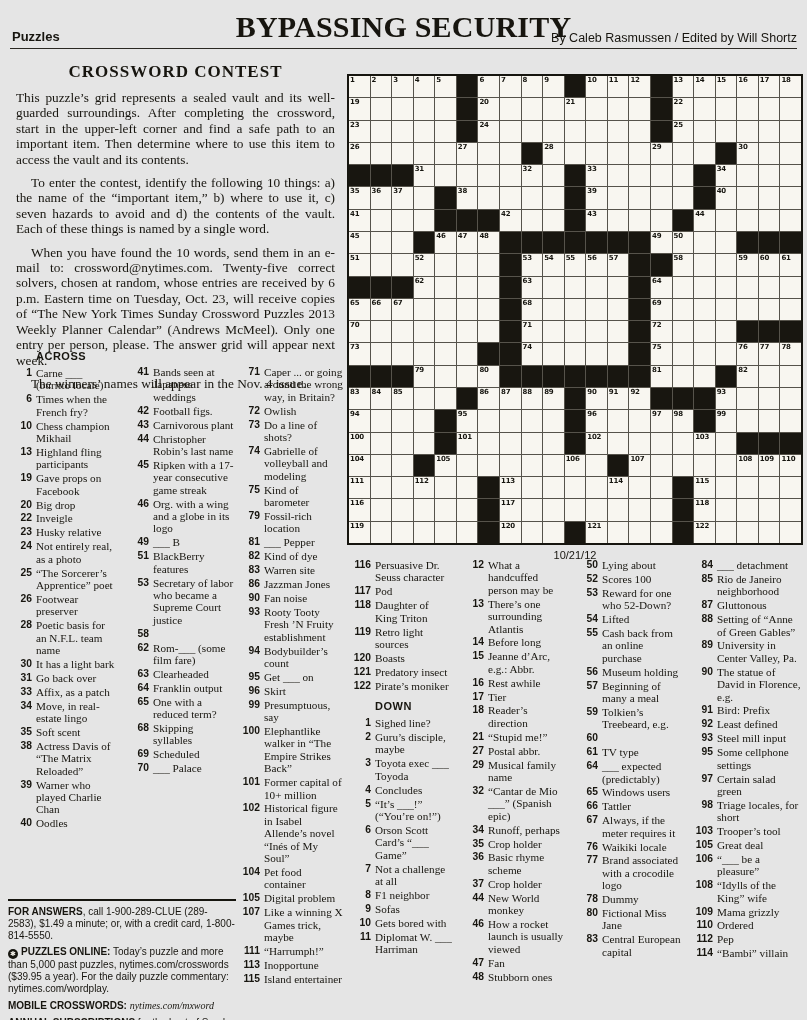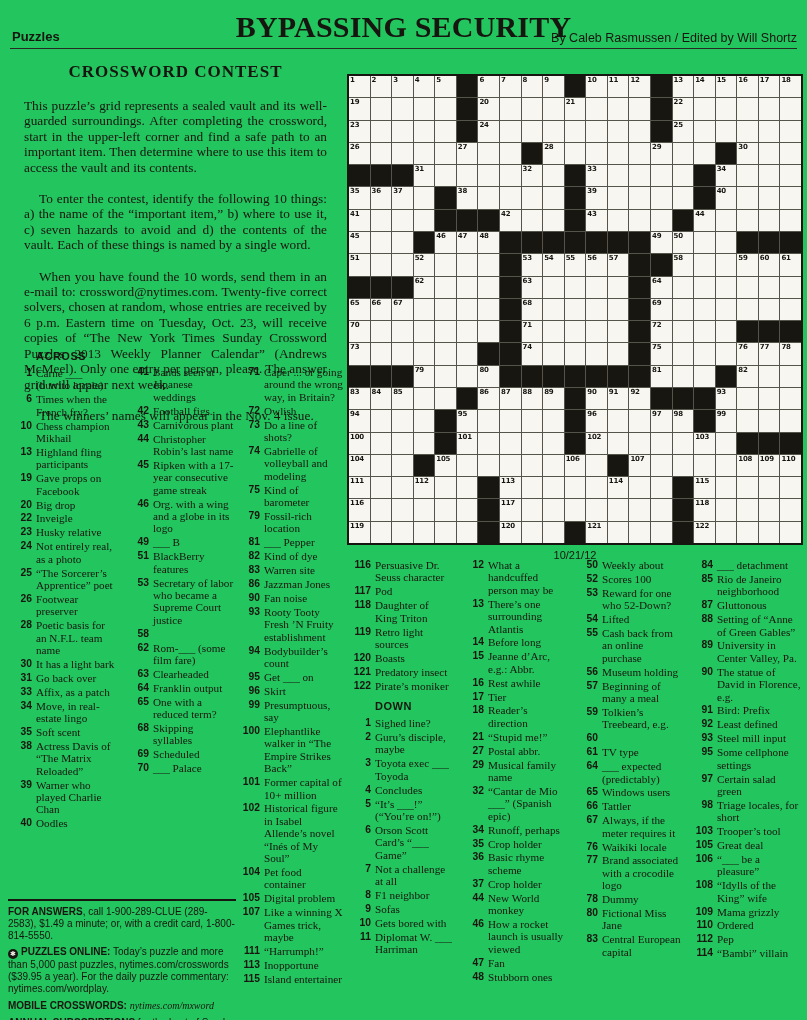--- a/index.html
+++ b/index.html
@@ -1,28 +1,28 @@
 <!DOCTYPE html>
 <html><head>
 <meta charset="utf-8">
 <style>
   html,body{margin:0;padding:0;background:#cfcdc6;}
-  .page{position:relative;width:807px;height:1020px;background:#22c55e;overflow:hidden;color:#17150f;}
+  .page{position:relative;width:807px;height:1020px;background:#e5e5e5;overflow:hidden;color:#17150f;}
 
   
   .puzzles{position:absolute;left:12px;top:29px;font:700 13px "Liberation Sans",sans-serif;}
   .title{position:absolute;left:0;right:0;top:10px;margin:0;text-align:center;
          font:700 30px "Liberation Serif",serif;letter-spacing:.2px;}
   .byline{position:absolute;right:10px;top:31px;font:12.5px "Liberation Sans",sans-serif;}
   .rule{position:absolute;left:10px;right:10px;top:48px;border-top:1.5px solid #2a2822;}
 
   
   .contest{position:absolute;left:8px;top:62px;width:335px;}
   .contest h2{margin:0 0 5px;text-align:center;font:700 17px "Liberation Serif",serif;letter-spacing:1px;}
-  .contest p{margin:16px;font:13.3px/15.4px "Liberation Serif",serif;text-align:justify;}
+  .contest p{margin:8px;font:13.3px/15.4px "Liberation Serif",serif;text-align:justify;}
   .contest p.ind{text-indent:15px;}
 
   
   .cluecol{position:absolute;}
   .colA{left:10px;top:350px;width:107px;}
   .colB{left:127px;top:366px;width:108px;}
   .colC{left:238px;top:366px;width:106px;}
   .colD{left:349px;top:559px;width:104px;}
   .colE{left:462px;top:559px;width:105px;}
   .colF{left:576px;top:559px;width:106px;}
@@ -1169,21 +1169,21 @@
         <span class="txt">Fan</span>
       </div>
       <div class="clue">
         <span class="num">48</span>
         <span class="txt">Stubborn ones</span>
       </div>
     </div>
   <div class="cluecol colF" id="listF">
       <div class="clue">
         <span class="num">50</span>
-        <span class="txt">Weekly about</span>
+        <span class="txt">Lying about</span>
       </div>
       <div class="clue">
         <span class="num">52</span>
         <span class="txt">Scores 100</span>
       </div>
       <div class="clue">
         <span class="num">53</span>
         <span class="txt">Reward for one who 52-Down?</span>
       </div>
       <div class="clue">

